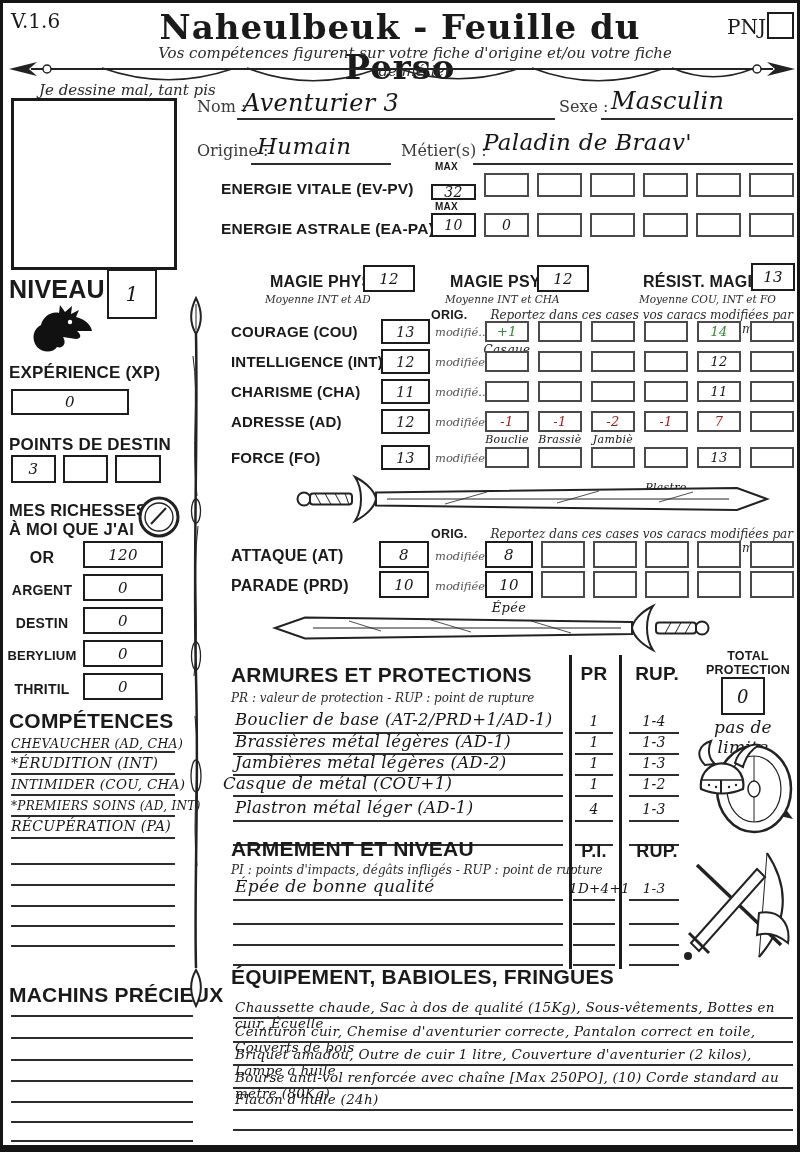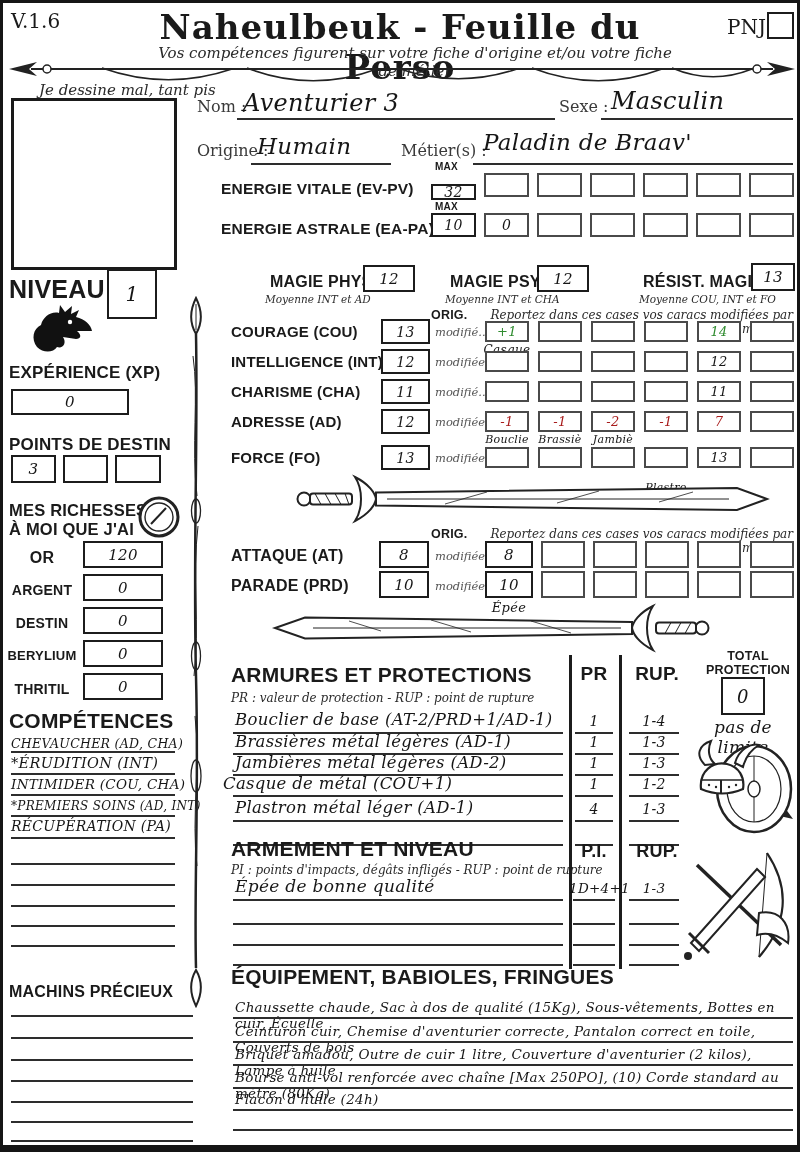--- a/index.html
+++ b/index.html
@@ -119,21 +119,21 @@
   <div class="abs hand" style="left:8px;top:796px;font-size:12px;">*PREMIERS SOINS (AD, INT)</div>
   <div class="ul" style="left:8px;top:812px;width:164px;"></div>
   <div class="abs hand" style="left:8px;top:815px;font-size:14px;">RÉCUPÉRATION (PA)</div>
   <div class="ul" style="left:8px;top:834px;width:164px;"></div>
   <div class="ul" style="left:8px;top:860px;width:164px;"></div>
   <div class="ul" style="left:8px;top:881px;width:164px;"></div>
   <div class="ul" style="left:8px;top:902px;width:164px;"></div>
   <div class="ul" style="left:8px;top:922px;width:164px;"></div>
   <div class="ul" style="left:8px;top:942px;width:164px;"></div>
 
-  <div class="abs b" style="left:6px;top:980px;font-size:16px;">MACHINS PRÉCIEUX</div>
+  <div class="abs b" style="left:6px;top:980px;font-size:21px;">MACHINS PRÉCIEUX</div>
   <div class="ul" style="left:8px;top:1012px;width:182px;"></div>
   <div class="ul" style="left:8px;top:1034px;width:182px;"></div>
   <div class="ul" style="left:8px;top:1056px;width:182px;"></div>
   <div class="ul" style="left:8px;top:1077px;width:182px;"></div>
   <div class="ul" style="left:8px;top:1098px;width:182px;"></div>
   <div class="ul" style="left:8px;top:1118px;width:182px;"></div>
   <div class="ul" style="left:8px;top:1137px;width:182px;"></div>
 
   <div class="abs" style="left:180px;top:293px;">
     <svg width="26" height="712" viewBox="0 0 26 712">

